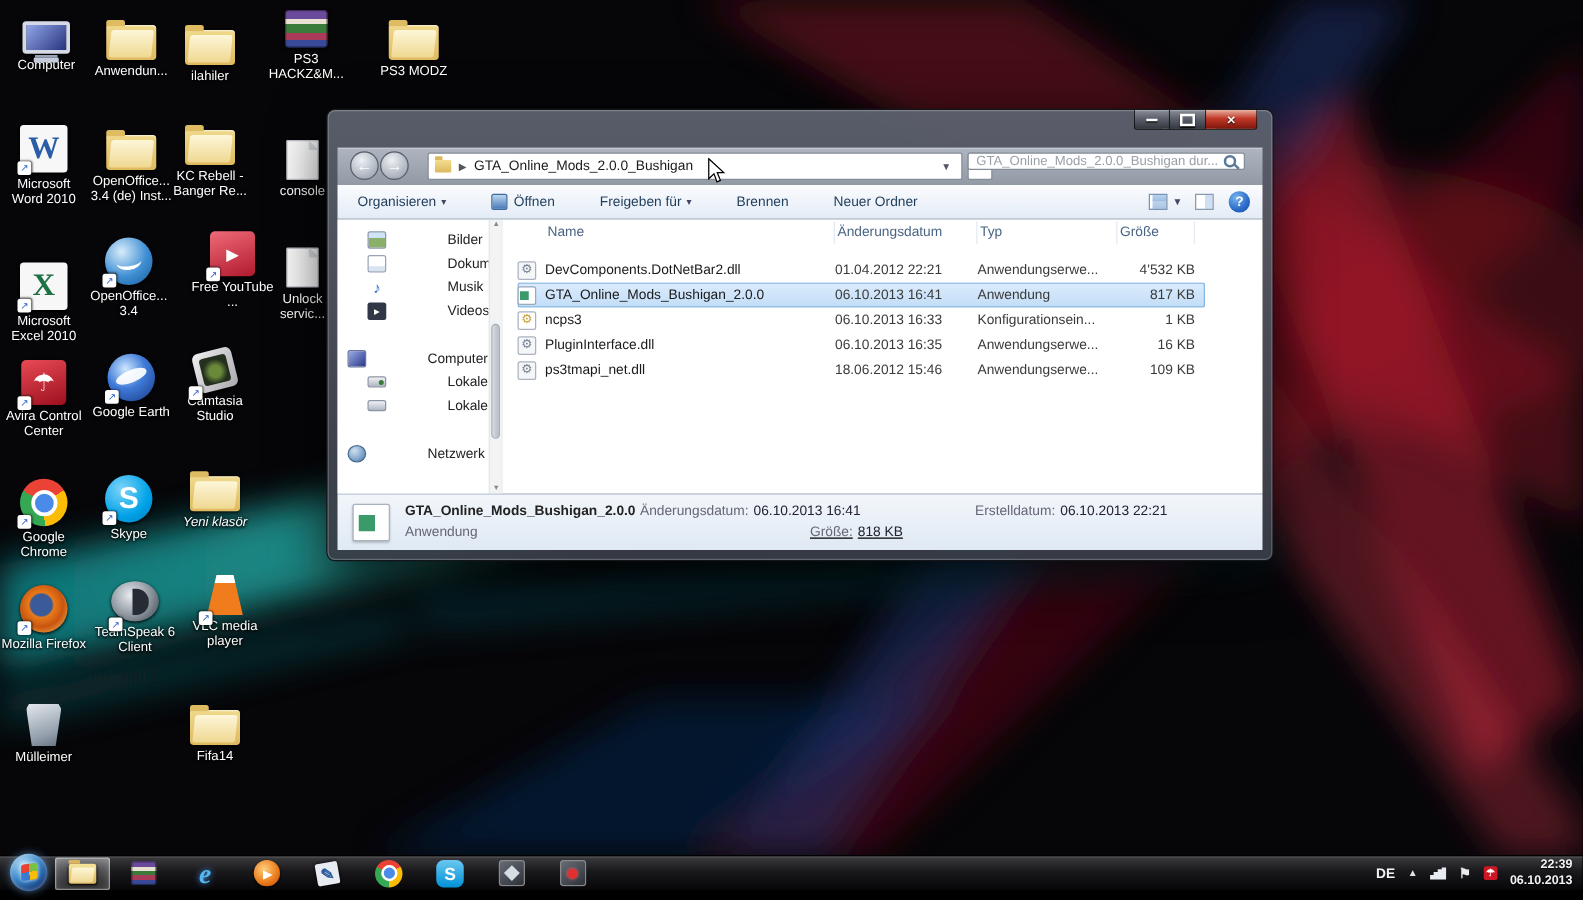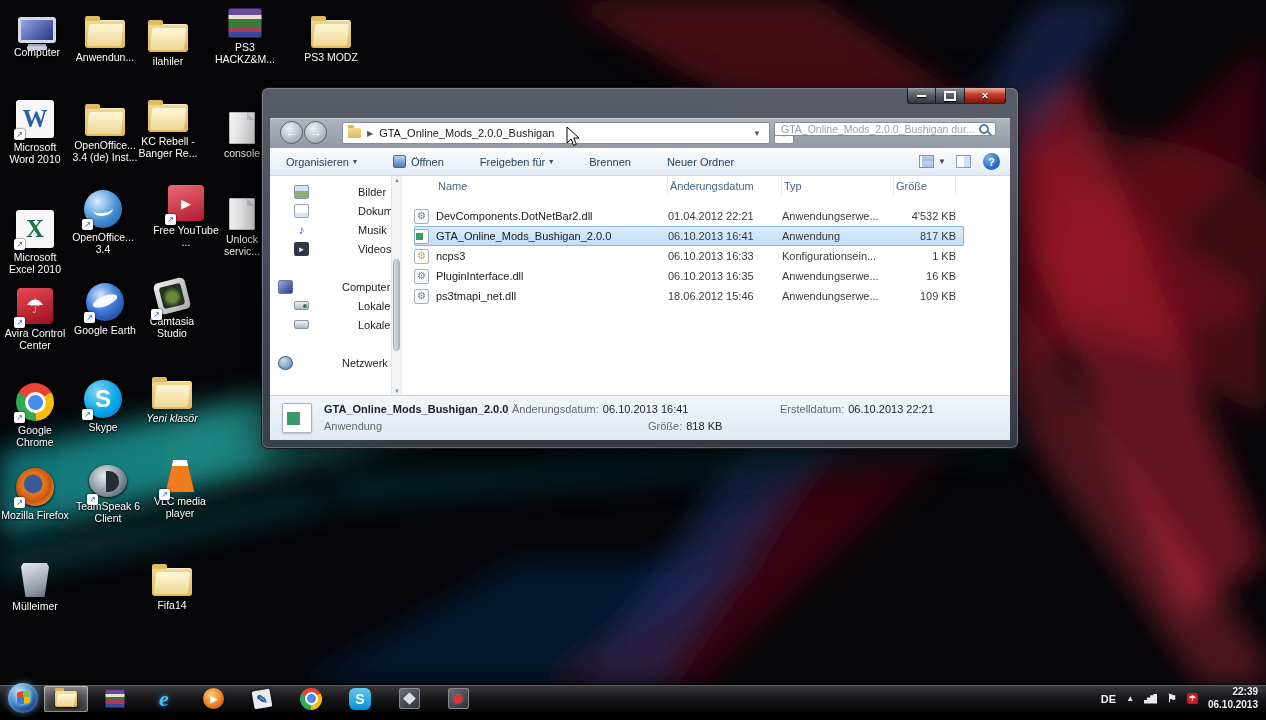--- a/index.html
+++ b/index.html
@@ -195,21 +195,21 @@
   .fic.ic-config::after { content:"\2699"; font-size:10px; color:#c8a43a; line-height:1; }
 
   .details { position:absolute; left:8px; right:8px; bottom:8px; height:45px;
           background:linear-gradient(#f2f6fa,#dfe9f4); border-top:1px solid #c8d4e2; font-size:11px; }
   .dt-icon { position:absolute; left:12px; top:7px; width:30px; height:30px; background:#fff;
           border:1px solid #a8b2c0; border-radius:2px; box-shadow:0 1px 2px rgba(0,0,0,.2); }
   .dt-icon::after { content:""; position:absolute; left:4px; top:8px; width:13px; height:13px; background:#3a9a6a; }
   .dt-name { position:absolute; left:54px; top:7px; font-weight:bold; color:#222; }
   .dt-type { position:absolute; left:54px; top:24px; color:#667; }
   .dt-mod { position:absolute; left:242px; top:7px; }
-  .dt-size { position:absolute; left:378px; top:24px; }
+  .dt-size { position:absolute; left:378px; top:24px;text-decoration:underline; }
   .dt-created { position:absolute; left:510px; top:7px; }
   .dt-label { color:#667; margin-right:4px; }
   .dt-val { color:#223; }
 
   
   .taskbar { position:absolute; left:0; right:0; top:684px; height:28px; z-index:3;
           background:linear-gradient(#3c3c40,#19191c 45%,#060608); border-top:1px solid #000;
           box-shadow:inset 0 1px 0 rgba(255,255,255,.18); display:flex; align-items:center;font-weight:bold; }
   .start-orb { width:30px; height:30px; border-radius:50%; margin:-2px 6px 0 8px; flex:none;
           background:radial-gradient(circle at 35% 28%,#b8e0f8,#3a86c8 45%,#0a2a6a 80%,#041838);

